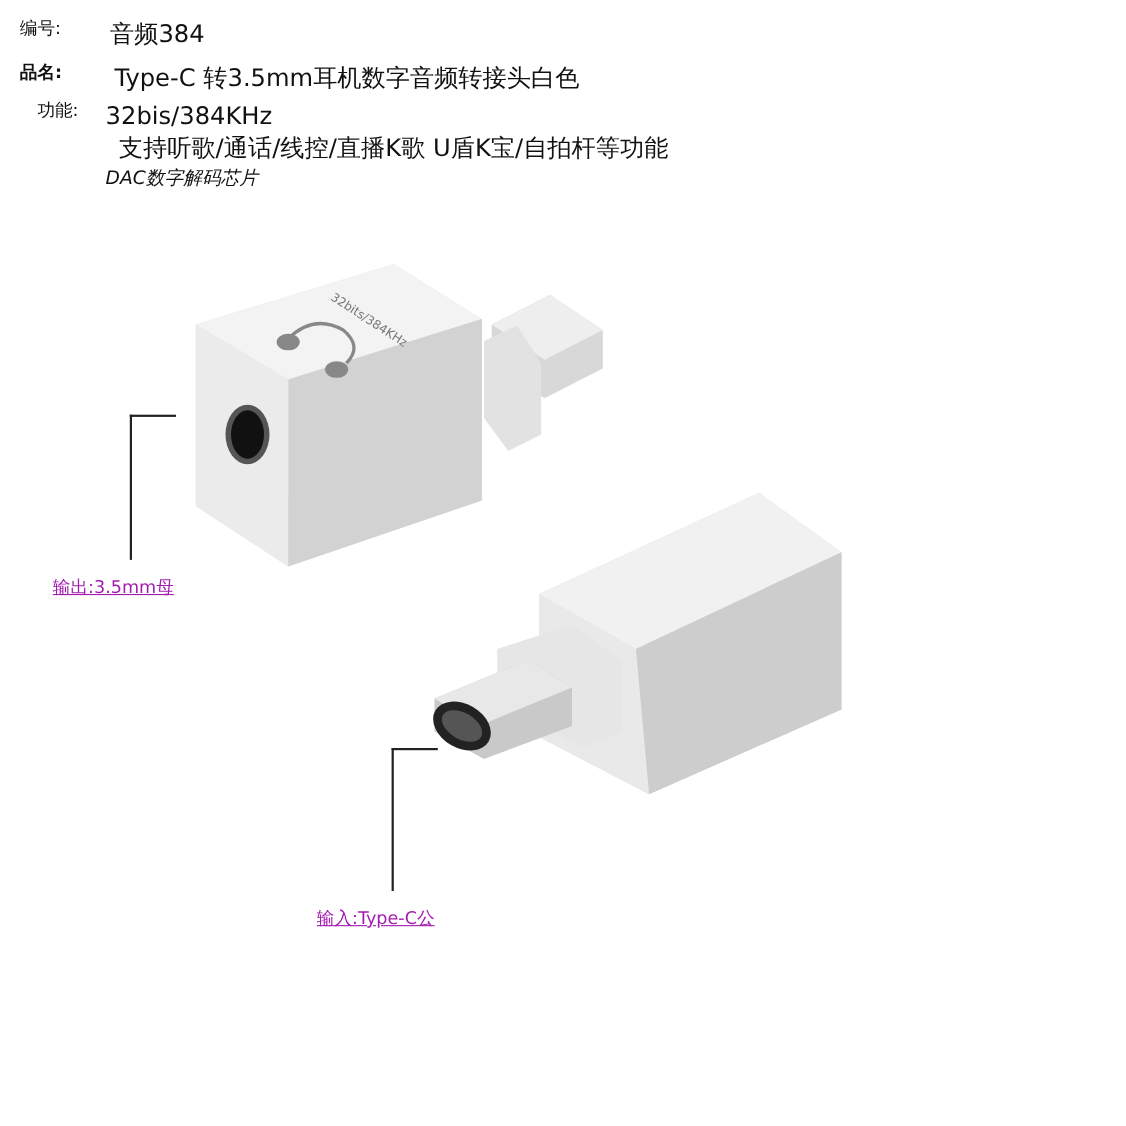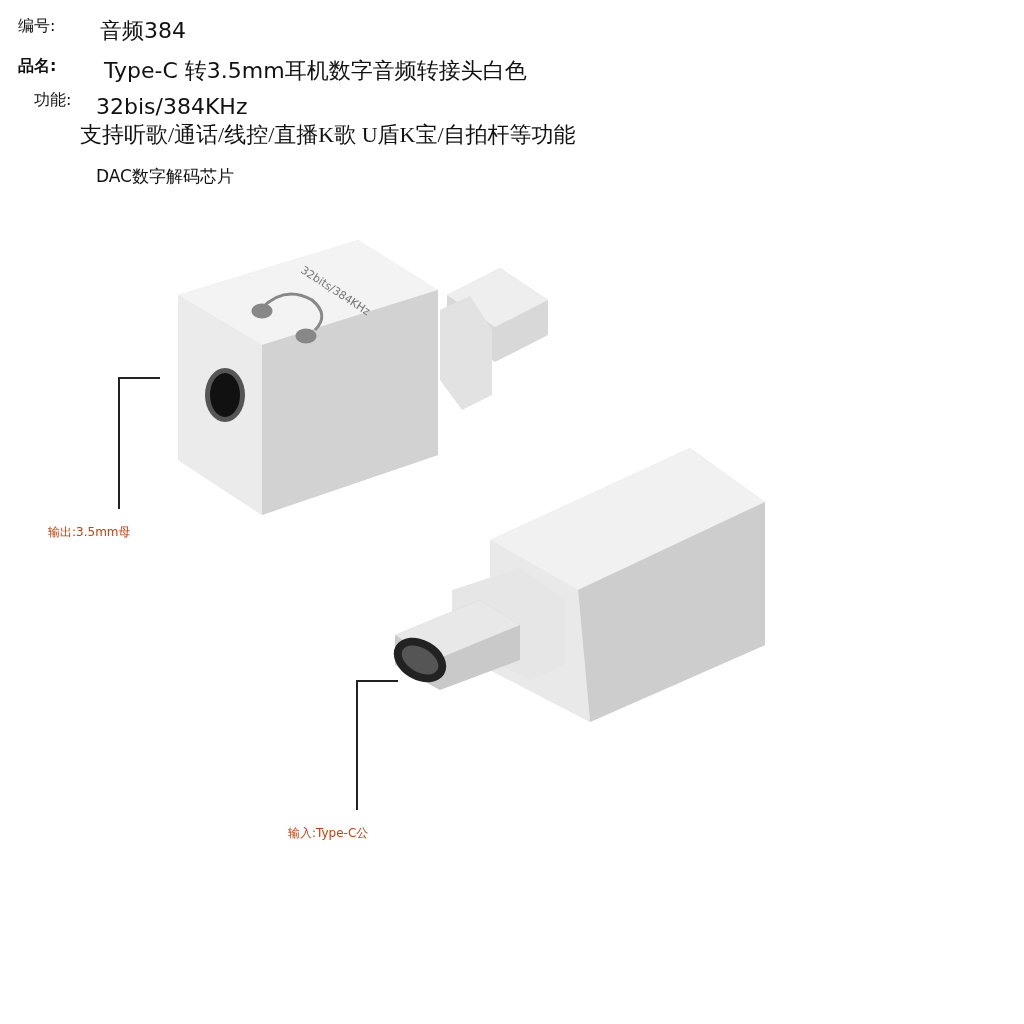--- a/index.html
+++ b/index.html
@@ -2,37 +2,37 @@
 <html><head>
   <meta charset="utf-8">
   <style>
     html, body { margin: 0; padding: 0; background: #ffffff; }
     body { width: 1024px; height: 1024px; position: relative; overflow: hidden;
            font-family: "DejaVu Sans", "Liberation Sans", sans-serif; color: #111; }
     .spec { position: absolute; white-space: nowrap; }
     .lbl { font-size: 16px; }
     .val { font-size: 22px; }
     .small { font-size: 17px; }
-    .callout { position: absolute; font-size: 12px; color: #c2410c; white-space: nowrap; }
+    .callout { position: absolute; font-size: 16px; color: #a21caf; white-space: nowrap; text-decoration: underline; }
     .line { position: absolute; background: #222; }
     svg { position: absolute; left: 0; top: 0; }
   </style>
 </head>
 <body>
 
 <div class="spec lbl" style="left:18px; top:16px;">编号:</div>
 <div class="spec val" style="left:100px; top:16px;">音频384</div>
 
 <div class="spec lbl" style="left:18px; top:56px;font-weight:bold;">品名:</div>
 <div class="spec val" style="left:104px; top:56px;">Type-C 转3.5mm耳机数字音频转接头白色</div>
 
 <div class="spec lbl" style="left:34px; top:90px;">功能:</div>
 <div class="spec val" style="left:96px; top:94px;text-align:right;">32bis/384KHz</div>
-<div class="spec val" style="left:80px; top:120px;font-family:Liberation Serif, serif;">支持听歌/通话/线控/直播K歌 U盾K宝/自拍杆等功能</div>
-<div class="spec small" style="left:96px; top:165px;">DAC数字解码芯片</div>
+<div class="spec val" style="left:108px; top:120px;">支持听歌/通话/线控/直播K歌 U盾K宝/自拍杆等功能</div>
+<div class="spec small" style="left:96px; top:150px;font-style:italic;">DAC数字解码芯片</div>
 
 <svg width="1024" height="1024" viewBox="0 0 1024 1024">
 
   <g>
     <polygon points="447,295 500,268 548,300 548,335 495,362 447,330" fill="#d8d8d8"></polygon>
     <polygon points="447,295 500,268 548,300 495,327" fill="#eeeeee"></polygon>
     <polygon points="440,310 470,296 492,330 492,395 462,410 440,380" fill="#e2e2e2"></polygon>
 
     <polygon points="178,295 358,240 438,290 438,455 262,515 178,460" fill="#e4e4e4"></polygon>
     <polygon points="178,295 358,240 438,290 262,345" fill="#f3f3f3"></polygon>

